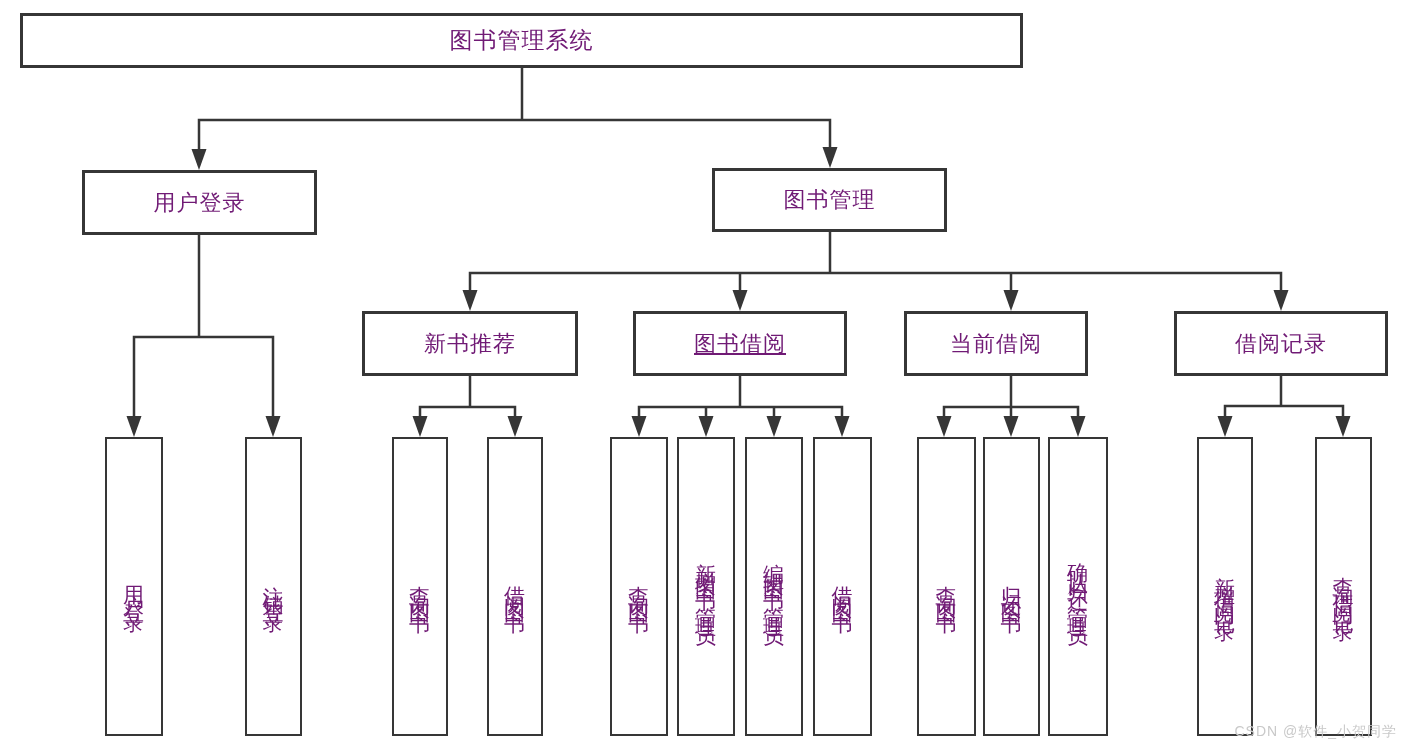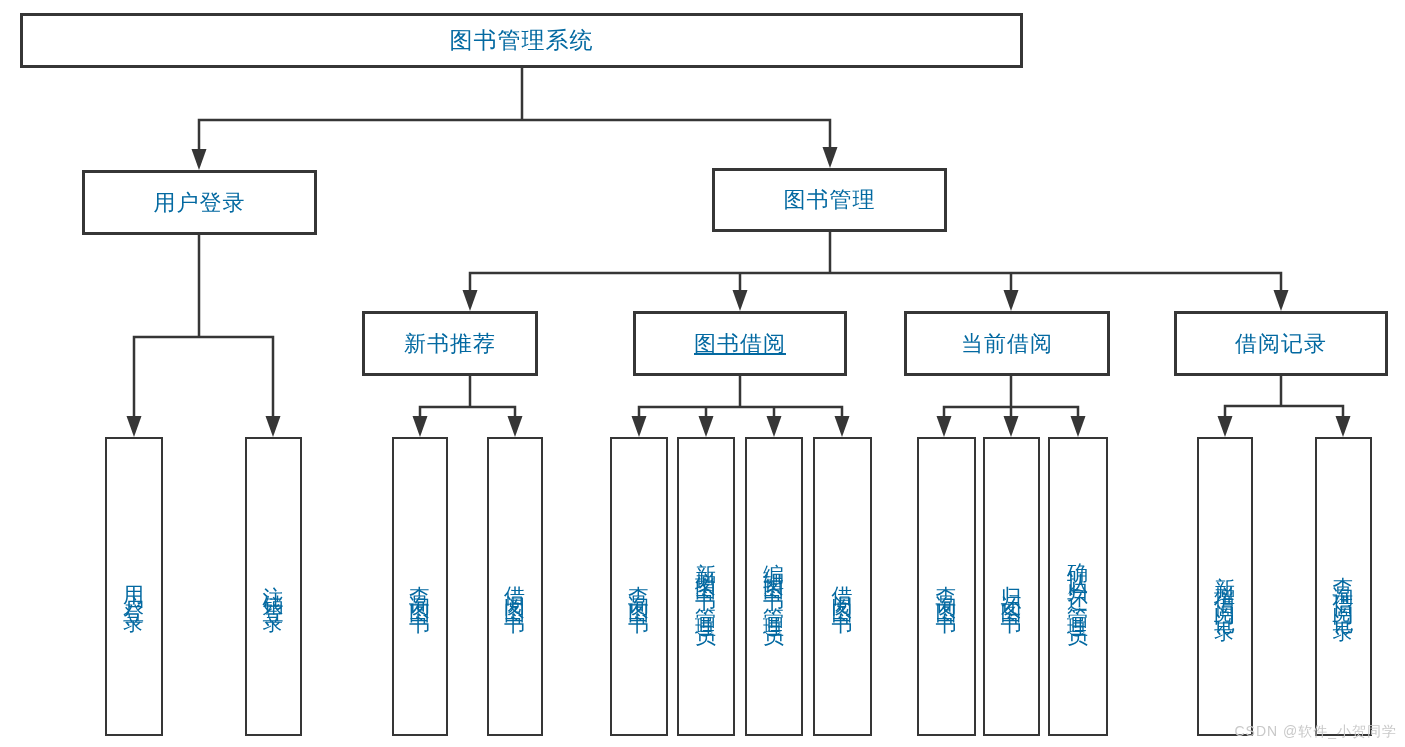--- a/index.html
+++ b/index.html
@@ -15,21 +15,21 @@
   }
 
   .wires { position:absolute; left:0; top:0; width:1405px; height:747px; }
   .wires path { stroke:#363636; stroke-width:2.5; fill:none; stroke-linecap:square; }
   .wires polygon { fill:#363636; }
 
   .box {
     position:absolute;
     background:#ffffff;
     border:3px solid #363636;
-    color:#0369a1;
+    color:#701a75;
     display:flex;
     align-items:center;
     justify-content:center;
     text-align:center;
   }
   .root-box { font-size:23px; letter-spacing:1px; }
   .h { font-size:22px; letter-spacing:1px; }
   .leaf { border-width:2.5px; font-size:21px; }
   .leaf > span {
     writing-mode:vertical-rl;
@@ -94,27 +94,27 @@
     <span>图书管理系统</span>
   </div>
 
   <div class="box h" style="left:82px; top:170px; width:235px; height:65px;">
     <span>用户登录</span>
   </div>
   <div class="box h" style="left:712px; top:168px; width:235px; height:64px;">
     <span>图书管理</span>
   </div>
 
-  <div class="box h" style="left:362px; top:311px; width:176px; height:65px;">
+  <div class="box h" style="left:362px; top:311px; width:216px; height:65px;">
     <span>新书推荐</span>
   </div>
   <div class="box h" style="left:633px; top:311px; width:214px; height:65px;text-decoration:underline;">
     <span>图书借阅</span>
   </div>
-  <div class="box h" style="left:904px; top:311px; width:206px; height:65px;">
+  <div class="box h" style="left:904px; top:311px; width:184px; height:65px;">
     <span>当前借阅</span>
   </div>
   <div class="box h" style="left:1174px; top:311px; width:214px; height:65px;">
     <span>借阅记录</span>
   </div>
 
   <div class="box leaf" style="left:105px; top:437px; width:58px; height:299px;">
     <span>用户登录</span>
   </div>
   <div class="box leaf" style="left:245px; top:437px; width:57px; height:299px;">

